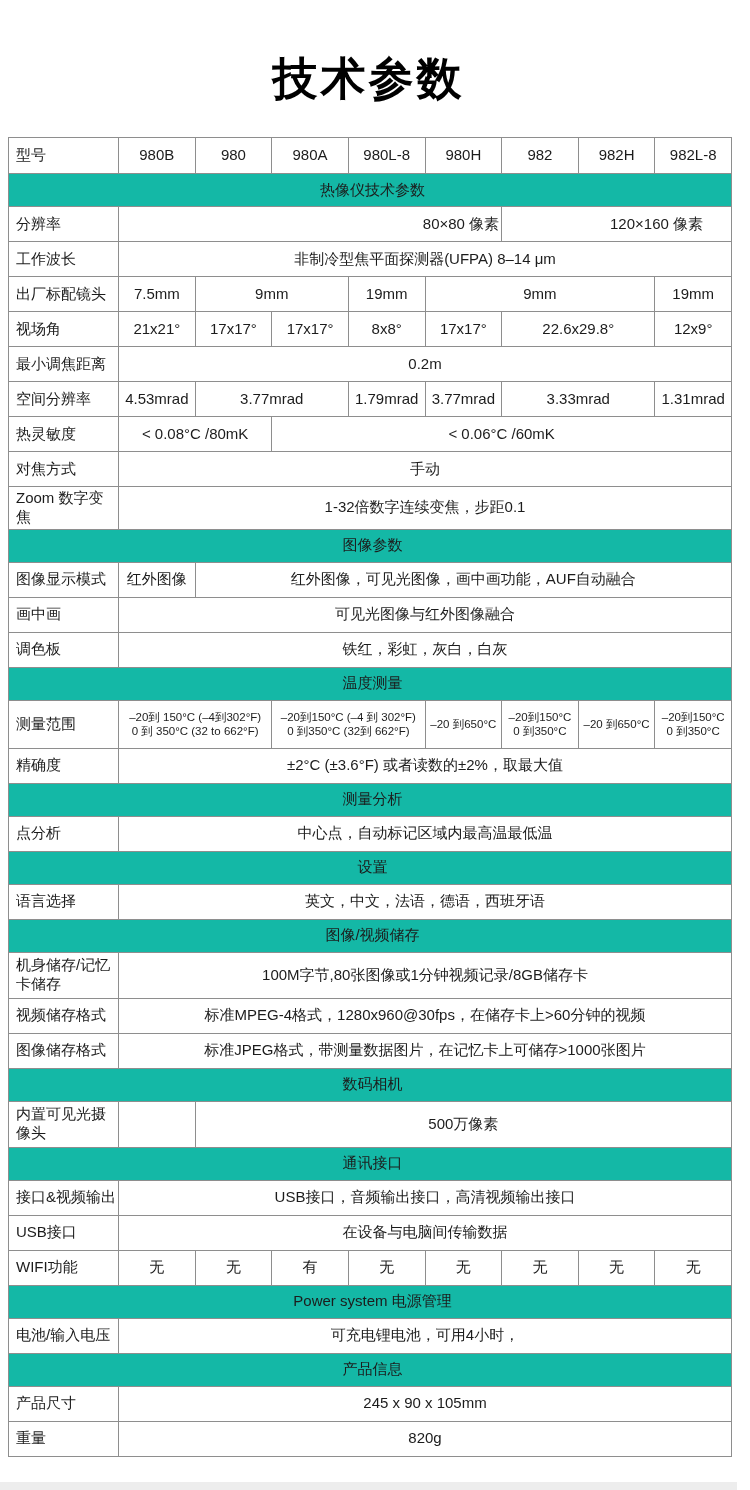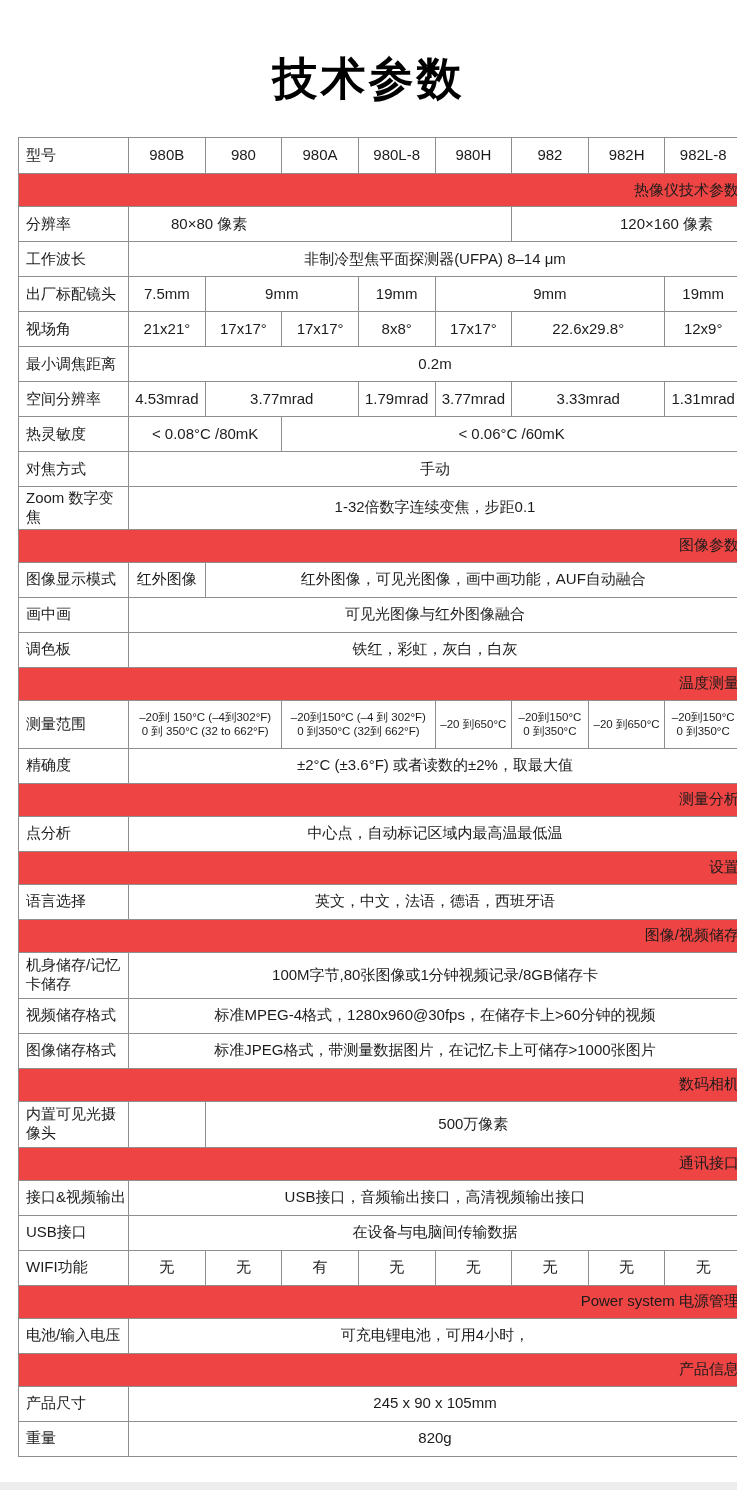--- a/index.html
+++ b/index.html
@@ -1,32 +1,32 @@
 <!DOCTYPE html>
 <html><head>
 <meta charset="utf-8">
 <style>
   html,body{margin:0;padding:0;background:#fff;}
   body{font-family:"Liberation Sans","DejaVu Sans",sans-serif;color:#1c1c1c;}
   .canvas{position:relative;width:737px;height:1490px;background:#ffffff;overflow:hidden;}
   .page-title{margin:0;padding-top:44px;height:70px;line-height:70px;text-align:center;
               font-size:45px;font-weight:bold;letter-spacing:3px;color:#000;}
-  table.spec{border-collapse:collapse;table-layout:fixed;width:724px;margin:23px 0 0 18px;}
+  table.spec{border-collapse:collapse;table-layout:fixed;width:724px;margin:23px 0 0 8px;}
   col.c-label{width:110px;}
   td{border:1px solid #8e8e8e;font-size:15px;text-align:center;vertical-align:middle;
      padding:2px;overflow:hidden;line-height:1.25;}
   td.lbl{text-align:left;padding:2px 2px 2px 7px;word-break:break-all;}
   tr.hdr td{height:31px;}
   tr.hdr td.model{font-weight:normal;}
   tr.std td{height:30px;}
-  tr.section td{height:28px;background:#ef4444;text-align:right;padding-left:7px;}
+  tr.section td{height:28px;background:#14b8a6;text-align:center;padding-left:7px;}
   tr.range td{height:43px;}
   tr.tall td{height:41px;}
   .sm{font-size:11.5px;line-height:14px;}
-  td.resL{text-align:left;padding-left:42px;}
+  td.resL{text-align:right;padding-left:42px;}
   td.resR{text-align:right;padding-right:28px;}
   .bottom-bar{position:absolute;left:0;bottom:0;width:750px;height:8px;background:#ededed;}
 </style>
 </head>
 <body>
 
 <div class="canvas">
 
   <h1 class="page-title">技术参数</h1>
 

